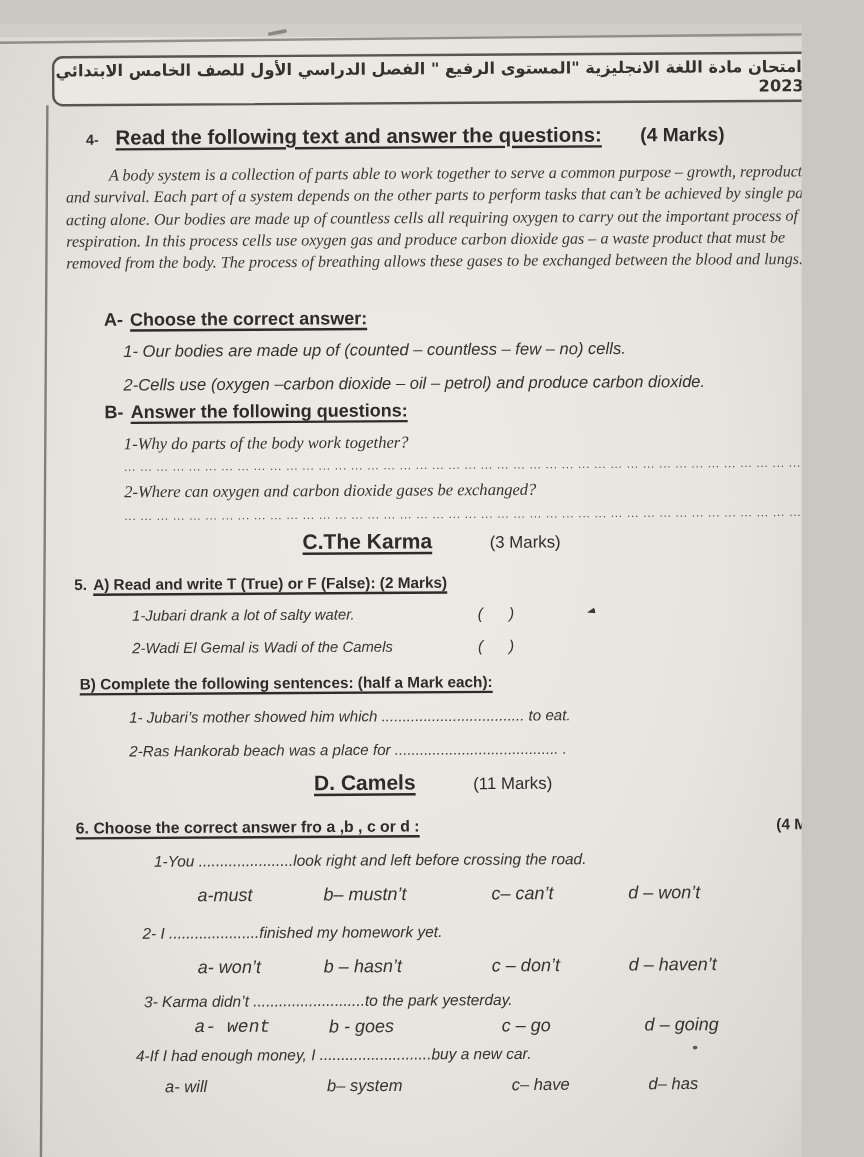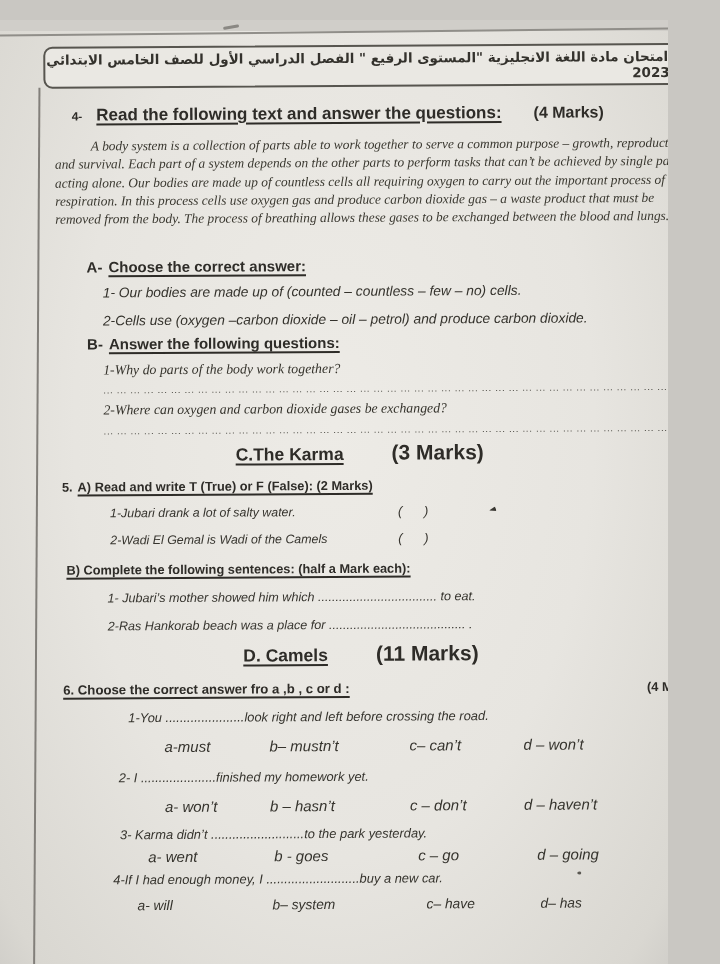--- a/index.html
+++ b/index.html
@@ -48,21 +48,21 @@
   .b-q2 { top:381px; }
   .dotline { position:absolute; left:104px; width:580px; height:13px; overflow:hidden; white-space:nowrap;
              font-size:10px; letter-spacing:0.6px; color:#4c4a44; }
   .dots1 { top:363px; }
   .dots2 { top:404px; }
 
   .center-row { position:absolute; left:0; width:720px; display:flex; justify-content:center; align-items:baseline; gap:48px; }
   .reader-row { top:421px; }
   .writing-row { top:622px; }
   .center-title { font-size:17.5px; font-weight:bold; }
-  .center-marks { font-size:21px; font-weight:bold; }
+  .center-marks { font-size:14px; font-weight:normal; }
 
   .q5a-title { position:absolute; top:458px; left:62px; display:flex; gap:5px; font-weight:bold; font-size:12.8px; }
   .tf-row-text { position:absolute; left:110px; font-style:italic; font-size:12.4px; color:#36342e; }
   .tf1 { top:485px; } .tf2 { top:512px; }
   .tf-brackets { position:absolute; left:398px; font-style:italic; font-size:13px; white-space:pre; color:#36342e; }
   .tb1 { top:484px; } .tb2 { top:511px; }
 
   .q5b-title { position:absolute; top:541px; left:66px; font-weight:bold; font-size:12.8px; }
   .q5b-item { position:absolute; left:107px; font-style:italic; font-size:12.6px; color:#36342e; }
   .q5b-1 { top:570px; } .q5b-2 { top:598px; }
@@ -74,21 +74,21 @@
   .q6-q { position:absolute; font-style:italic; font-size:12.9px; color:#35332d; }
   .q6-q1 { top:689px; left:127px; }
   .q6-q2 { top:749px; left:117px; }
   .q6-q3 { top:806px; left:118px; }
   .q6-q4 { top:851px; left:111px; }
 
   .opts { position:absolute; left:0; width:720px; height:20px; }
   .opts span { position:absolute; font-style:italic; font-size:15px; color:#35332d; }
   .r1 { top:717px; } .r2 { top:777px; } .r3 { top:827px; } .r4 { top:877px; }
   .oa { left:163px; } .ob { left:268px; } .oc { left:408px; } .od { left:522px; }
-  .r3 .oa { left:146px; } .r3 .ob { left:272px; } .r3 .oc { left:416px; } .r3 .od { left:535px; }
+  .r3 .oa { left:160px;font-family:Liberation Mono, monospace; } .r3 .ob { left:272px; } .r3 .oc { left:416px; } .r3 .od { left:535px; }
   .r4 span { font-size:13.8px; }
   .r4 .oa { left:135px; } .r4 .ob { left:270px; } .r4 .oc { left:424px; } .r4 .od { left:538px; }
 
   .footer-box {
     position:absolute; top:911px; left:296px; width:152px; height:36px;
     border:2.5px solid #33312c; border-radius:7px; background:#e9e7e2;
     display:flex; align-items:center; justify-content:center;
     direction:rtl; font-weight:bold; font-size:13px;
     font-family:"DejaVu Sans", sans-serif; color:#2e2c28;
   }

